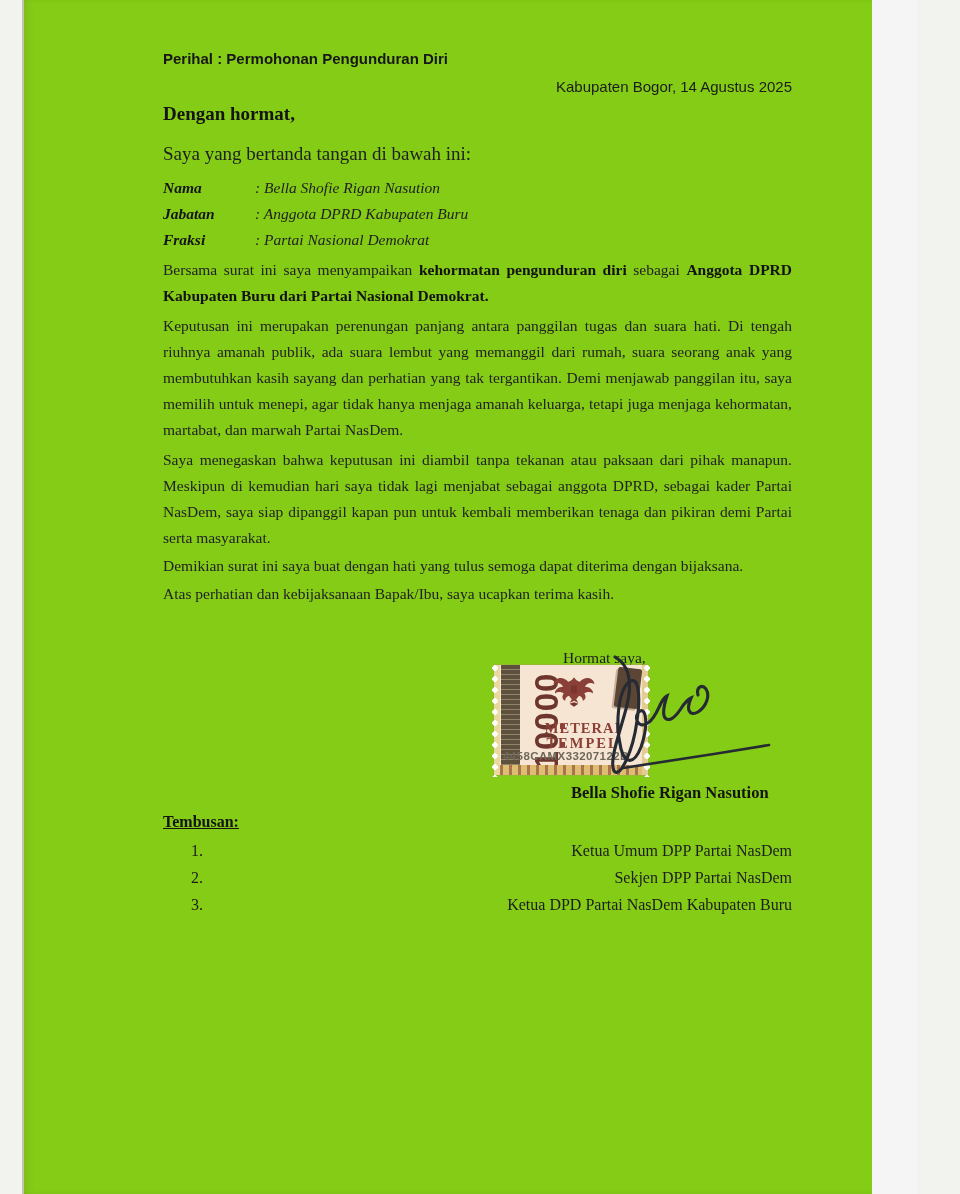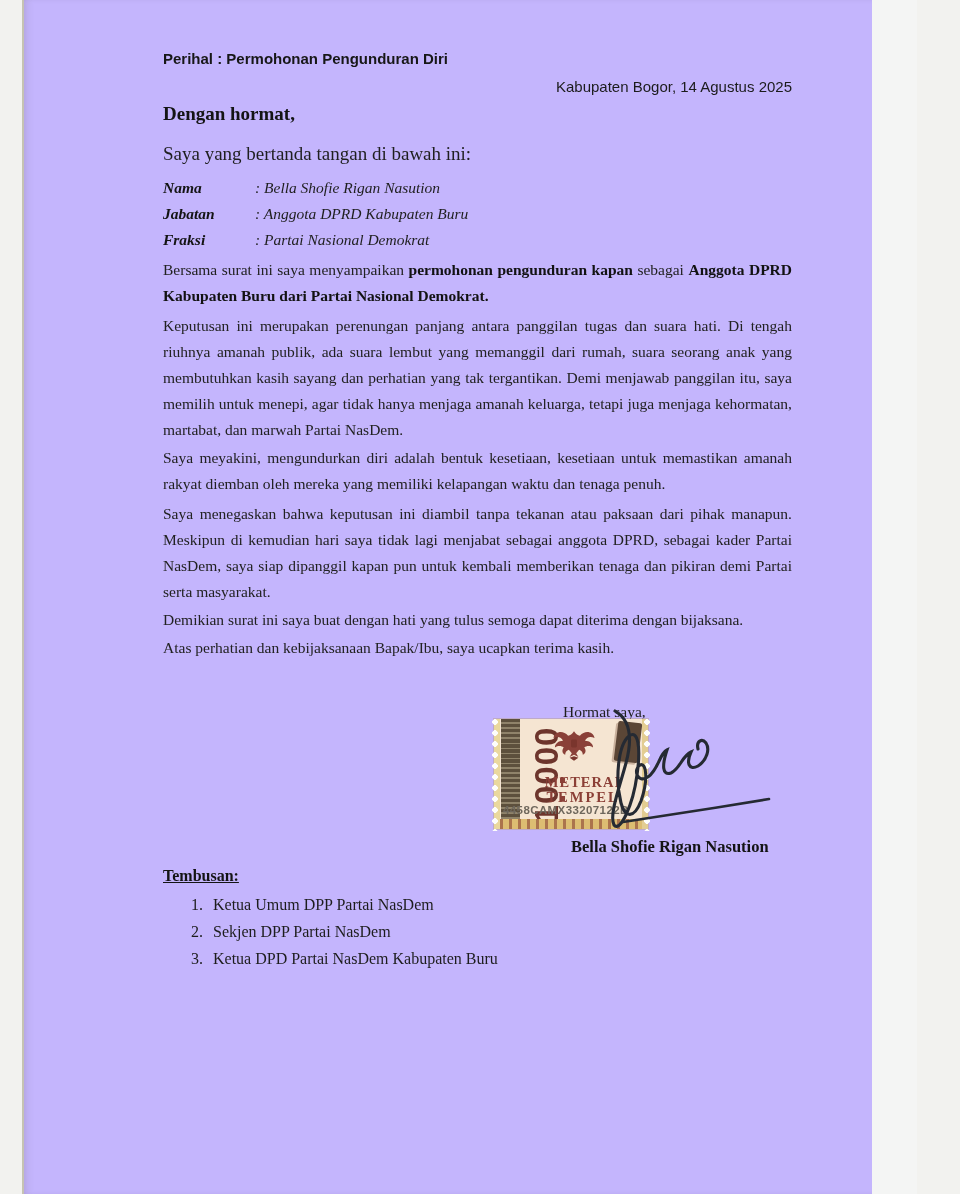--- a/index.html
+++ b/index.html
@@ -5,21 +5,21 @@
   html,body{margin:0;padding:0;}
   body{
     width:960px;height:1194px;position:relative;
     background:#f2f2ef;
     font-family:"Liberation Serif", serif;
     color:#1f1f1f;
     overflow:hidden;
   }
   .paper{
     position:absolute;left:22px;top:0;width:893px;height:1194px;
-    background:#c4b5fd;
+    background:#84cc16;
     border-left:2px solid #c6c3b2;
     box-shadow:inset 6px 0 10px -6px rgba(90,85,60,.25), inset -4px 0 8px -5px rgba(0,0,0,.08);
   }
   .gutter-right{position:absolute;right:0;top:0;width:45px;height:1194px;background:#f4f5f4;}
   .content{position:relative;padding:50px 125px 0 139px;}
 
   
   .sans{font-family:"Liberation Sans", sans-serif;}
   .subject{font-size:15px;font-weight:bold;color:#171717;}
   .dateline{font-size:15px;text-align:right;margin-top:11px;color:#1c1c1c;}
@@ -87,21 +87,21 @@
   .stamp-gold{
     position:absolute;left:0;right:0;bottom:0;height:10px;
     background:#ddbd72;
     background-image:repeating-linear-gradient(90deg,rgba(130,55,45,.55) 0 3px,rgba(0,0,0,0) 3px 9px);
   }
   .sig-svg{position:absolute;left:300px;top:0;width:330px;height:160px;z-index:5;}
 
   
   .tembusan{}
   .tembusan-title{font-size:16px;font-weight:bold;text-decoration:underline;color:#141414;}
-  .tembusan ol{margin:6px 0 0 0;padding-left:44px;font-size:16px;line-height:27px;color:#1d1d1d;}
+  .tembusan ol{margin:6px 0 0 0;padding-left:44px;font-size:16px;line-height:27px;color:#1d1d1d;text-align:right;}
   .tembusan li{padding-left:6px;}
 </style>
 </head>
 <body>
 
 <div class="paper">
   <div class="gutter-right"></div>
   <div class="content">
 
     <div class="sans subject">Perihal : Permohonan Pengunduran Diri</div>
@@ -121,24 +121,23 @@
       <div class="id-row">
         <span class="id-label">Jabatan</span>
         <span class="id-value">: Anggota DPRD Kabupaten Buru</span>
       </div>
       <div class="id-row">
         <span class="id-label">Fraksi</span>
         <span class="id-value">: Partai Nasional Demokrat</span>
       </div>
     </div>
 
-    <p class="para m4" style="margin-bottom:0;margin-top:4px;"><span>Bersama surat ini saya menyampaikan </span><b>permohonan pengunduran kapan</b><span> sebagai </span><b>Anggota DPRD Kabupaten Buru dari Partai Nasional Demokrat.</b></p>
+    <p class="para m4" style="margin-bottom:0;margin-top:4px;"><span>Bersama surat ini saya menyampaikan </span><b>kehormatan pengunduran diri</b><span> sebagai </span><b>Anggota DPRD Kabupaten Buru dari Partai Nasional Demokrat.</b></p>
 
     <p class="para m4" style="margin:4px 0 0 0;">Keputusan ini merupakan perenungan panjang antara panggilan tugas dan suara hati. Di tengah riuhnya amanah publik, ada suara lembut yang memanggil dari rumah, suara seorang anak yang membutuhkan kasih sayang dan perhatian yang tak tergantikan. Demi menjawab panggilan itu, saya memilih untuk menepi, agar tidak hanya menjaga amanah keluarga, tetapi juga menjaga kehormatan, martabat, dan marwah Partai NasDem.</p>
-    <p class="para m2" style="margin:2px 0 0 0;">Saya meyakini, mengundurkan diri adalah bentuk kesetiaan, kesetiaan untuk memastikan amanah rakyat diemban oleh mereka yang memiliki kelapangan waktu dan tenaga penuh.</p>
     <p class="para m4" style="margin:4px 0 0 0;">Saya menegaskan bahwa keputusan ini diambil tanpa tekanan atau paksaan dari pihak manapun. Meskipun di kemudian hari saya tidak lagi menjabat sebagai anggota DPRD, sebagai kader Partai NasDem, saya siap dipanggil kapan pun untuk kembali memberikan tenaga dan pikiran  demi Partai serta masyarakat.</p>
     <p class="para m2" style="margin:2px 0 0 0;">Demikian surat ini saya buat dengan hati yang tulus semoga dapat diterima dengan bijaksana.</p>
     <p class="para m2" style="margin:2px 0 0 0;">Atas perhatian dan kebijaksanaan Bapak/Ibu, saya ucapkan terima kasih.</p>
 
     <div class="closing">
       <div class="hormat">Hormat saya,</div>
 
       <div class="stamp">
         <div class="stamp-band"></div>
         <div class="stamp-value">10000</div>

